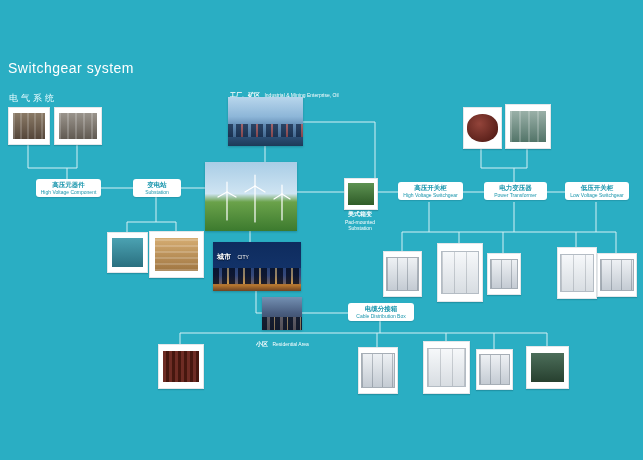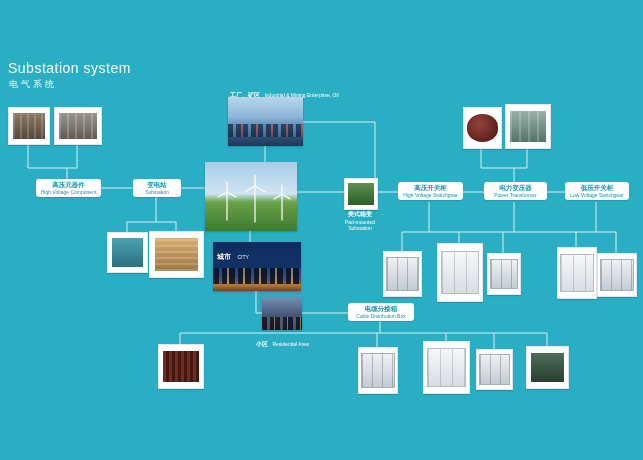--- a/index.html
+++ b/index.html
@@ -1,20 +1,20 @@
 <!DOCTYPE html>
 <html><head>
 <meta charset="utf-8">
 <style>
   html,body{margin:0;padding:0;}
   body{font-family:"Liberation Sans","DejaVu Sans",sans-serif;}
   .stage{position:relative;width:643px;height:460px;background:#2aaec3;overflow:hidden;}
   .lines{position:absolute;left:0;top:0;pointer-events:none;}
   .title{position:absolute;left:8px;top:60px;color:#fff;font-size:14px;font-weight:500;letter-spacing:.5px;}
-  .subtitle{position:absolute;left:9px;top:78px;color:#eafcff;font-size:9px;letter-spacing:3px;}
+  .subtitle{position:absolute;left:9px;top:92px;color:#eafcff;font-size:9px;letter-spacing:3px;}
   .label-box{position:absolute;background:#fff;border-radius:3px;text-align:center;padding:2px 1px;color:#1a96ad;box-shadow:0 1px 1px rgba(0,40,50,.15);}
   .label-box .zh{font-size:6.5px;font-weight:bold;line-height:1.3;}
   .label-box .en{font-size:5px;line-height:1.2;transform-origin:center;}
   .photo{position:absolute;background:#fff;border:1px solid #e4e7ea;display:flex;align-items:center;justify-content:center;box-shadow:0 1px 1px rgba(0,40,50,.2);}
   .photo .dev{width:82%;height:72%;}
   .scene{position:absolute;overflow:hidden;box-shadow:0 1px 2px rgba(0,40,50,.25);}
   .img{width:100%;height:100%;position:relative;}
   .img.factory{background:linear-gradient(#b8d6ec 0%,#8db6d8 40%,#5d87b0 62%,#2c4e74 82%,#1d3a58 100%);}
   .img.factory:after{content:"";position:absolute;left:0;right:0;bottom:18%;height:26%;background:repeating-linear-gradient(90deg,rgba(20,40,70,.75) 0 5px,rgba(90,130,170,.5) 5px 8px,rgba(20,40,70,.75) 8px 13px,rgba(200,60,40,.55) 13px 15px);}
   .img.wind{background:linear-gradient(#a9cde6 0%,#cfe4f2 46%,#6aa24a 58%,#3c7a2e 100%);}
@@ -84,21 +84,21 @@
       <line x1="380" y1="321" x2="380" y2="333"></line>
         <line x1="180" y1="333" x2="547" y2="333"></line>
       <line x1="180" y1="333" x2="180" y2="344"></line>
         <line x1="377" y1="333" x2="377" y2="347"></line>
       <line x1="446" y1="333" x2="446" y2="341"></line>
         <line x1="494" y1="333" x2="494" y2="349"></line>
       <line x1="547" y1="333" x2="547" y2="346"></line>
     </g>
   </svg>
 
-  <div class="title">Substation system</div>
+  <div class="title">Switchgear system</div>
   <div class="subtitle">电气系统</div>
 
   <div class="photo" style="left:8px;top:107px;width:40px;height:36px">
       <div class="dev dev-breaker"></div>
     </div>
   <div class="photo" style="left:54px;top:107px;width:46px;height:36px">
       <div class="dev dev-insulator"></div>
     </div>
 
   <div class="cap" style="left:230px;top:83px;width:110px">

